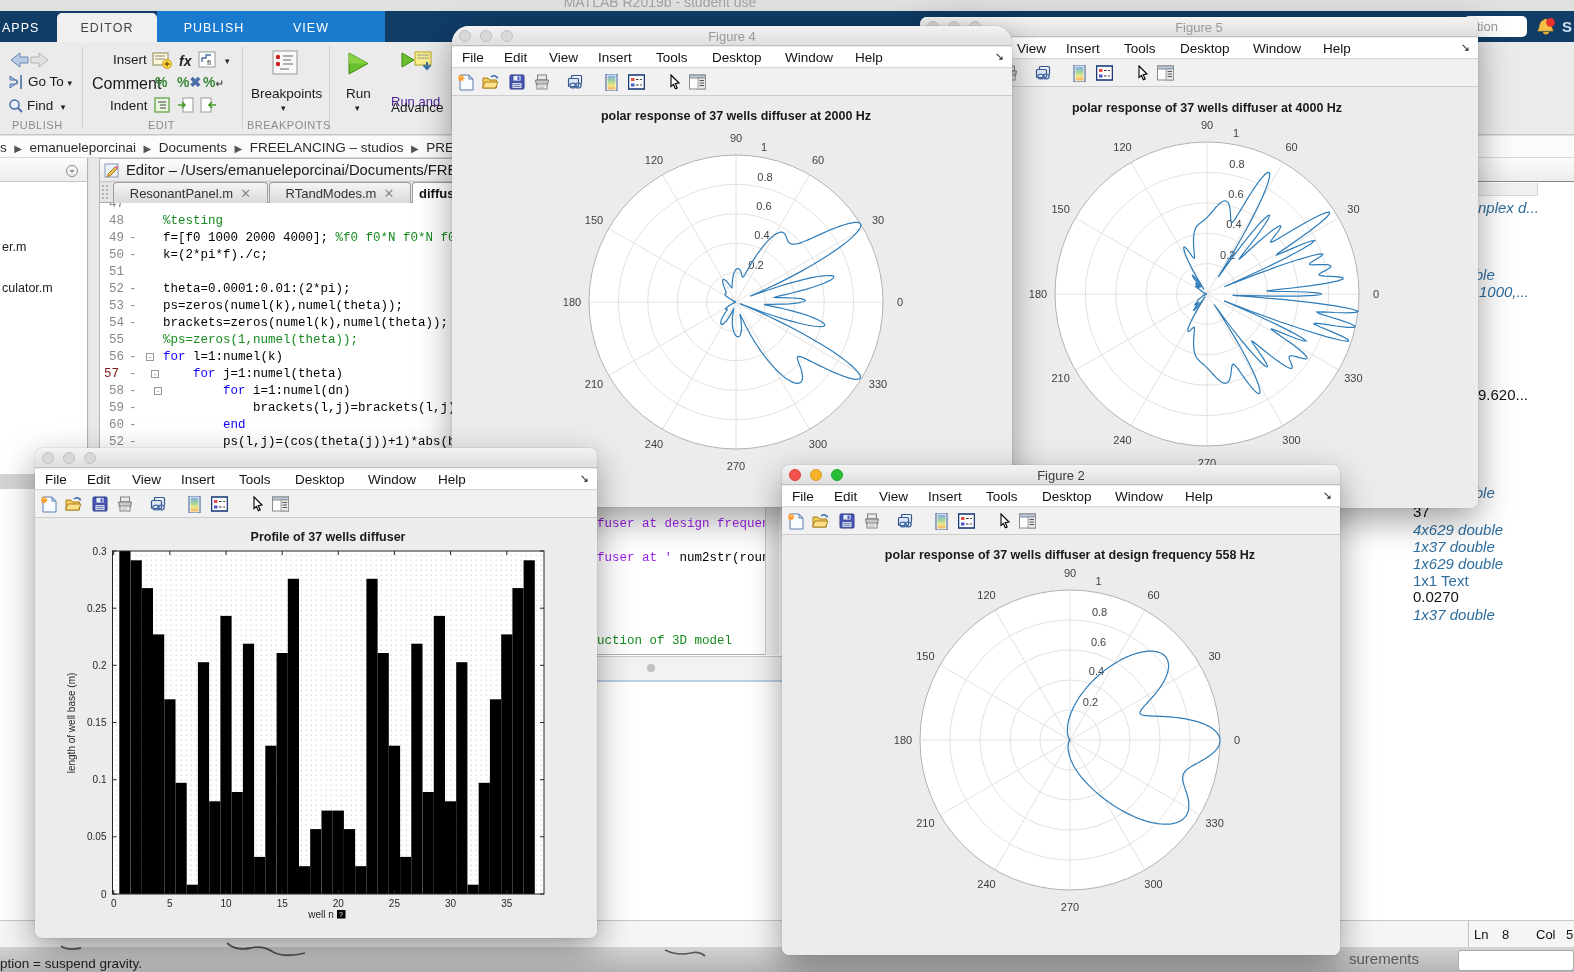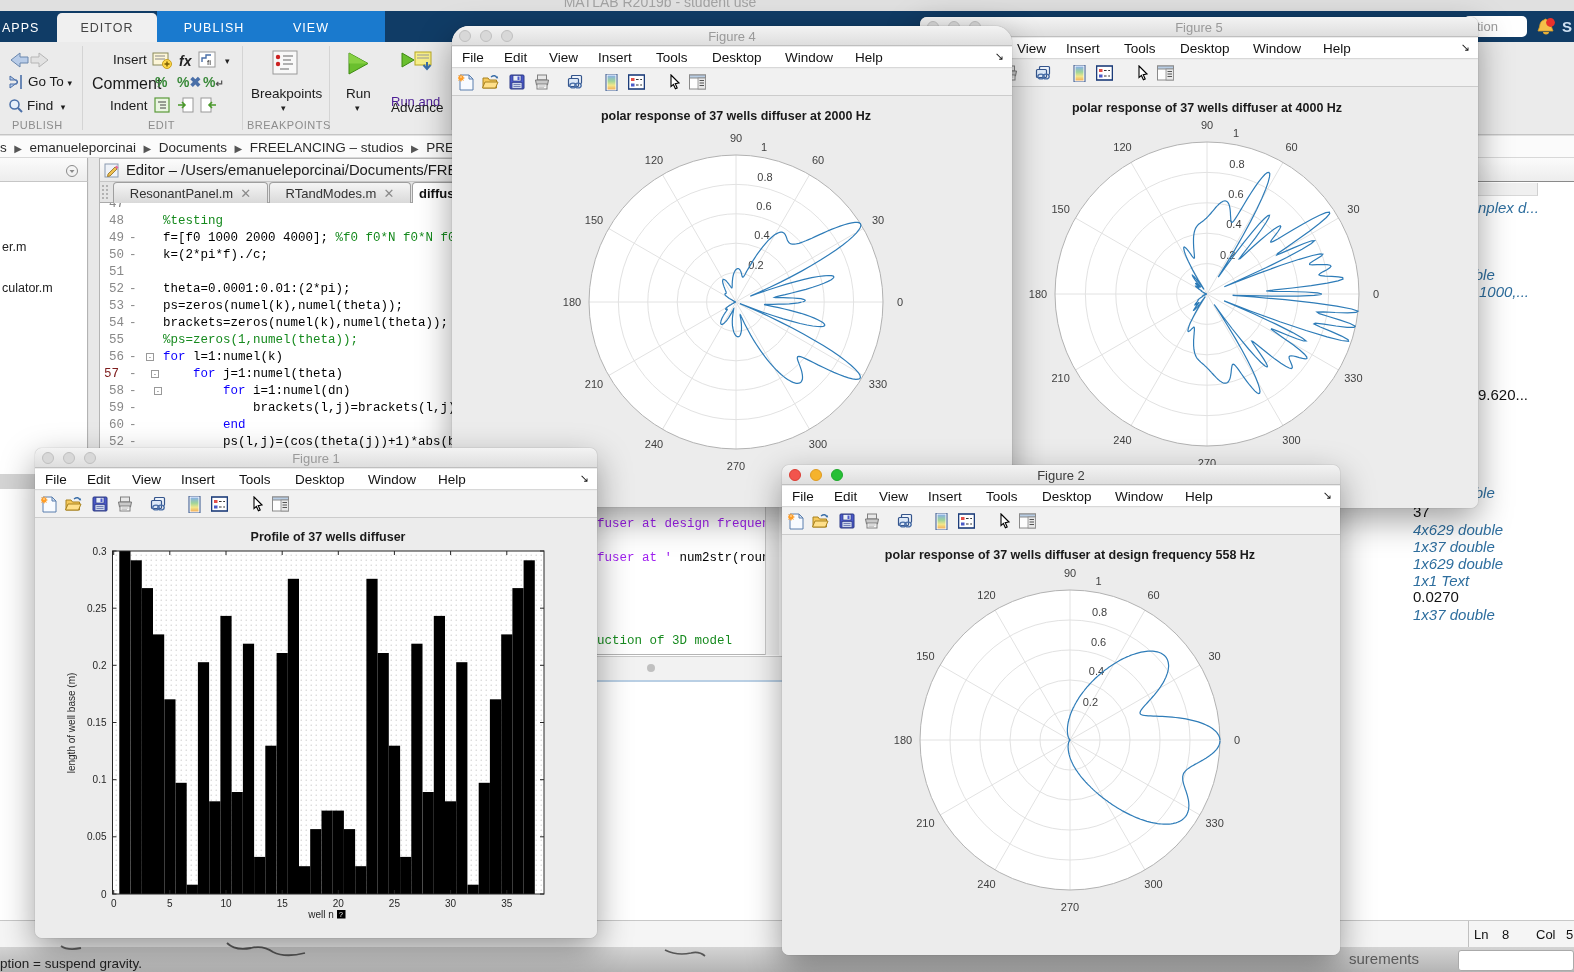--- a/index.html
+++ b/index.html
@@ -255,21 +255,21 @@
 <div class="abs" style="left:1398px;top:183px;width:140px;height:13px;background:#f0f0f0;border-right:1px solid #d0d0d0;border-bottom:1px solid #d8d8d8"></div>
 <div class="abs" style="left:1478px;top:199px;font-size:15px;font-style:italic;color:#2e6e9e">nplex d...</div>
 <div class="abs" style="left:1413px;top:266px;font-size:15px;font-style:italic;color:#2e6e9e">1x37 double</div>
 <div class="abs" style="left:1479px;top:283px;font-size:15px;font-style:italic;color:#2e6e9e">1000,...</div>
 <div class="abs" style="left:1478px;top:386px;font-size:15px;color:#111">9.620...</div>
 <div class="abs" style="left:1413px;top:484px;font-size:15px;font-style:italic;color:#2e6e9e">1x37 double</div>
 <div class="abs" style="left:1413px;top:503px;font-size:15px;color:#111">37</div>
 <div class="abs" style="left:1413px;top:521px;font-size:15px;font-style:italic;color:#2e6e9e">4x629 double</div>
 <div class="abs" style="left:1413px;top:538px;font-size:15px;font-style:italic;color:#2e6e9e">1x37 double</div>
 <div class="abs" style="left:1413px;top:555px;font-size:15px;font-style:italic;color:#2e6e9e">1x629 double</div>
-<div class="abs" style="left:1413px;top:572px;font-size:15px;font-style:italic;color:#2e6e9e">1x1 Text</div>
+<div class="abs" style="left:1413px;top:572px;font-size:15px;color:#2e6e9e">1x1 Text</div>
 <div class="abs" style="left:1413px;top:588px;font-size:15px;color:#111">0.0270</div>
 <div class="abs" style="left:1413px;top:606px;font-size:15px;font-style:italic;color:#2e6e9e">1x37 double</div>
 <div class="abs" style="left:0;top:920px;width:1574px;height:27px;background:#f5f5f5;border-top:1px solid #c8c8c8"></div>
 <div class="abs" style="left:1468px;top:921px;width:1px;height:26px;background:#c0c0c0"></div>
 <div class="abs" style="left:1474px;top:927px;font-size:13px;color:#111">Ln</div>
 <div class="abs" style="left:1502px;top:927px;font-size:13px;color:#111">8</div>
 <div class="abs" style="left:1536px;top:927px;font-size:13px;color:#111">Col</div>
 <div class="abs" style="left:1566px;top:927px;font-size:13px;color:#111">5</div>
 <div class="abs" style="left:0;top:947px;width:1574px;height:25px;background:linear-gradient(#d4d4d4,#b4b4b4)"></div>
 <div class="abs" style="left:0px;top:956px;font-size:13.5px;color:#222">ption = suspend gravity.</div>
@@ -456,21 +456,20 @@
         <path d="M350.5,205.0 L352.4,204.3 L353.2,203.6 L352.9,202.9 L351.4,202.3 L348.9,201.7 L345.4,201.3 L341.0,201.0 L336.2,200.8 L331.3,200.7 L326.9,200.7 L323.7,200.6 L322.5,200.4 L323.9,199.8 L327.6,198.8 L333.2,197.6 L339.8,196.0 L346.9,194.2 L353.9,192.3 L360.6,190.3 L366.7,188.2 L371.9,186.3 L376.1,184.4 L379.3,182.7 L381.2,181.2 L381.9,180.0 L381.3,179.1 L379.4,178.6 L376.3,178.5 L371.9,178.8 L366.4,179.5 L359.7,180.7 L352.1,182.4 L343.6,184.6 L334.3,187.2 L324.5,190.2 L314.5,193.5 L305.0,196.8 L298.3,199.3 L299.5,198.6 L307.6,195.0 L317.9,190.3 L328.6,185.1 L339.3,179.6 L349.6,174.1 L359.4,168.6 L368.5,163.1 L376.8,157.8 L384.3,152.8 L390.8,148.0 L396.3,143.6 L400.8,139.6 L404.3,136.1 L406.8,133.0 L408.3,130.5 L408.9,128.4 L408.5,126.9 L407.4,125.9 L405.5,125.4 L402.9,125.4 L399.8,125.8 L396.2,126.6 L392.3,127.7 L388.1,129.1 L383.8,130.7 L379.4,132.4 L375.1,134.3 L371.0,136.1 L367.0,137.9 L363.2,139.6 L359.8,141.2 L356.6,142.6 L353.8,143.8 L351.3,144.8 L349.0,145.6 L347.0,146.3 L345.3,146.7 L343.8,147.0 L342.4,147.2 L341.3,147.2 L340.2,147.1 L339.3,146.9 L338.5,146.6 L337.8,146.2 L337.1,145.7 L336.6,145.1 L336.1,144.5 L335.7,143.7 L335.3,142.9 L335.0,142.0 L334.7,141.1 L334.4,140.2 L334.0,139.3 L333.6,138.4 L333.2,137.6 L332.7,136.9 L332.1,136.2 L331.4,135.7 L330.7,135.4 L329.8,135.2 L328.8,135.2 L327.7,135.4 L326.5,135.8 L325.2,136.4 L323.8,137.1 L322.3,138.1 L320.8,139.3 L319.2,140.7 L317.5,142.2 L315.8,143.9 L314.1,145.8 L312.4,147.8 L310.7,149.9 L309.0,152.1 L307.3,154.3 L305.6,156.6 L304.0,159.0 L302.5,161.3 L301.0,163.6 L299.7,165.9 L298.4,168.1 L297.2,170.1 L296.0,172.1 L295.0,173.8 L294.1,175.4 L293.4,176.8 L292.7,178.0 L292.1,178.9 L291.6,179.6 L291.2,180.0 L290.9,180.2 L290.6,180.2 L290.4,180.0 L290.2,179.6 L290.1,179.1 L289.9,178.6 L289.8,178.0 L289.6,177.3 L289.5,176.7 L289.3,176.0 L289.1,175.4 L288.9,174.8 L288.7,174.2 L288.4,173.7 L288.2,173.2 L287.9,172.8 L287.6,172.5 L287.3,172.2 L287.0,171.9 L286.7,171.8 L286.4,171.7 L286.0,171.6 L285.7,171.6 L285.4,171.7 L285.0,171.8 L284.7,172.0 L284.4,172.2 L284.0,172.5 L283.7,172.9 L283.4,173.3 L283.1,173.7 L282.8,174.2 L282.5,174.8 L282.2,175.3 L282.0,176.0 L281.7,176.6 L281.5,177.3 L281.3,178.1 L281.1,178.8 L281.0,179.6 L280.8,180.4 L280.7,181.3 L280.6,182.1 L280.5,183.0 L280.4,183.9 L280.3,184.7 L280.3,185.6 L280.2,186.4 L280.2,187.2 L280.2,188.0 L280.2,188.7 L280.2,189.3 L280.1,189.8 L280.1,190.3 L280.0,190.6 L279.9,190.8 L279.8,190.9 L279.6,190.8 L279.4,190.7 L279.2,190.4 L278.9,190.0 L278.5,189.5 L278.2,189.0 L277.8,188.4 L277.3,187.8 L276.9,187.2 L276.4,186.5 L275.9,185.9 L275.5,185.3 L275.0,184.8 L274.5,184.2 L274.0,183.8 L273.6,183.4 L273.1,183.0 L272.7,182.8 L272.3,182.6 L272.0,182.5 L271.7,182.4 L271.4,182.4 L271.2,182.5 L271.0,182.7 L270.8,183.0 L270.7,183.3 L270.6,183.7 L270.6,184.1 L270.6,184.6 L270.7,185.1 L270.8,185.7 L270.9,186.3 L271.1,186.9 L271.3,187.5 L271.5,188.2 L271.7,188.8 L271.9,189.4 L272.1,190.0 L272.4,190.6 L272.6,191.2 L272.8,191.7 L273.0,192.2 L273.2,192.7 L273.4,193.1 L273.5,193.5 L273.7,193.9 L273.8,194.3 L273.9,194.6 L274.0,194.9 L274.1,195.2 L274.2,195.4 L274.2,195.7 L274.2,195.9 L274.2,196.0 L274.2,196.2 L274.1,196.3 L274.0,196.4 L273.9,196.5 L273.8,196.5 L273.6,196.6 L273.5,196.6 L273.3,196.7 L273.2,196.7 L273.1,196.8 L273.0,196.9 L272.9,197.0 L272.9,197.2 L272.9,197.4 L273.0,197.6 L273.2,197.9 L273.4,198.2 L273.7,198.5 L274.0,198.8 L274.4,199.2 L274.9,199.6 L275.4,200.1 L276.0,200.5 L276.6,200.9 L277.2,201.4 L277.9,201.8 L278.6,202.2 L279.3,202.6 L280.0,203.0 L280.6,203.4 L281.3,203.7 L281.9,204.1 L282.5,204.3 L283.0,204.6 L283.4,204.7 L283.5,204.8 L283.3,204.7 L283.0,204.6 L282.8,204.5 L282.5,204.5 L282.4,204.4 L282.2,204.4 L282.2,204.4 L282.1,204.4 L282.1,204.4 L282.2,204.5 L282.2,204.5 L282.3,204.6 L282.4,204.6 L282.6,204.6 L282.7,204.7 L282.9,204.7 L283.0,204.8 L283.1,204.8 L283.3,204.9 L283.4,204.9 L283.5,204.9 L283.6,204.9 L283.7,205.0 L283.8,205.0 L283.8,205.0 L283.9,205.0 L283.9,205.0 L283.9,205.0 L283.9,205.0 L283.9,205.0 L283.9,205.0 L283.9,205.0 L284.0,205.0 L284.0,205.0 L284.0,205.0 L284.0,205.0 L284.0,205.0 L284.0,205.0 L284.0,205.0 L284.0,205.0 L284.0,205.0 L284.0,205.0 L284.0,205.0 L284.0,205.0 L284.0,205.0 L284.0,205.0 L283.9,205.0 L283.9,205.0 L283.9,205.0 L283.9,205.0 L283.8,205.0 L283.8,205.0 L283.7,205.0 L283.6,205.1 L283.6,205.1 L283.5,205.1 L283.4,205.1 L283.2,205.2 L283.1,205.2 L283.0,205.2 L282.9,205.3 L282.7,205.3 L282.6,205.4 L282.5,205.4 L282.4,205.4 L282.3,205.5 L282.2,205.5 L282.2,205.5 L282.2,205.6 L282.3,205.6 L282.4,205.6 L282.5,205.5 L282.7,205.5 L283.0,205.4 L283.3,205.3 L283.7,205.1 L283.9,205.0 L283.4,205.3 L282.8,205.5 L282.2,205.8 L281.6,206.1 L280.9,206.5 L280.2,206.8 L279.5,207.2 L278.8,207.7 L278.0,208.1 L277.3,208.5 L276.7,209.0 L276.1,209.4 L275.5,209.9 L275.0,210.3 L274.5,210.7 L274.2,211.0 L273.9,211.3 L273.7,211.6 L273.5,211.8 L273.5,212.0 L273.5,212.1 L273.6,212.2 L273.8,212.3 L274.0,212.3 L274.2,212.3 L274.4,212.3 L274.7,212.2 L274.9,212.2 L275.1,212.2 L275.2,212.2 L275.3,212.3 L275.3,212.4 L275.2,212.7 L275.1,213.0 L274.8,213.4 L274.5,213.8 L274.2,214.3 L273.8,214.9 L273.3,215.5 L272.9,216.2 L272.5,216.8 L272.0,217.5 L271.6,218.3 L271.2,219.0 L270.8,219.7 L270.4,220.4 L270.1,221.1 L269.8,221.8 L269.5,222.5 L269.3,223.1 L269.1,223.8 L268.9,224.3 L268.8,224.9 L268.7,225.4 L268.7,225.9 L268.7,226.3 L268.8,226.6 L268.9,226.9 L269.1,227.1 L269.3,227.3 L269.6,227.3 L269.9,227.3 L270.3,227.3 L270.7,227.1 L271.1,226.9 L271.6,226.6 L272.1,226.2 L272.6,225.7 L273.2,225.1 L273.8,224.5 L274.4,223.8 L275.0,223.1 L275.6,222.2 L276.3,221.3 L276.9,220.4 L277.5,219.4 L278.1,218.4 L278.7,217.4 L279.3,216.4 L279.8,215.4 L280.3,214.4 L280.8,213.5 L281.2,212.7 L281.5,212.1 L281.7,211.7 L281.8,211.6 L281.8,211.8 L281.7,212.2 L281.6,212.9 L281.4,213.8 L281.3,214.8 L281.1,215.9 L280.9,217.0 L280.8,218.1 L280.6,219.3 L280.5,220.5 L280.4,221.6 L280.4,222.8 L280.3,223.9 L280.3,225.0 L280.3,226.1 L280.4,227.2 L280.4,228.2 L280.5,229.2 L280.7,230.1 L280.8,231.0 L281.0,231.9 L281.2,232.7 L281.4,233.5 L281.6,234.3 L281.8,235.0 L282.1,235.7 L282.4,236.3 L282.7,236.9 L283.0,237.4 L283.3,237.9 L283.6,238.3 L283.9,238.7 L284.3,239.0 L284.6,239.3 L285.0,239.5 L285.3,239.6 L285.7,239.7 L286.0,239.8 L286.4,239.7 L286.7,239.6 L287.0,239.4 L287.4,239.2 L287.7,238.9 L288.0,238.5 L288.2,238.0 L288.5,237.4 L288.7,236.8 L288.9,236.1 L289.1,235.2 L289.3,234.3 L289.4,233.3 L289.5,232.3 L289.5,231.1 L289.5,229.8 L289.4,228.5 L289.4,227.1 L289.2,225.7 L289.1,224.2 L288.9,222.7 L288.6,221.2 L288.4,219.9 L288.2,218.8 L288.1,218.0 L288.2,217.6 L288.4,217.8 L288.8,218.6 L289.4,220.0 L290.3,221.8 L291.3,224.0 L292.5,226.5 L293.9,229.2 L295.4,232.0 L297.0,235.0 L298.7,238.1 L300.5,241.2 L302.4,244.4 L304.4,247.5 L306.5,250.7 L308.7,253.8 L310.9,256.9 L313.1,259.9 L315.4,262.8 L317.7,265.6 L320.1,268.3 L322.4,270.9 L324.7,273.3 L327.0,275.5 L329.2,277.5 L331.4,279.4 L333.5,281.0 L335.6,282.4 L337.5,283.6 L339.4,284.6 L341.1,285.4 L342.7,285.9 L344.2,286.3 L345.6,286.4 L346.8,286.2 L347.8,285.9 L348.7,285.3 L349.4,284.6 L349.9,283.6 L350.3,282.5 L350.5,281.2 L350.5,279.7 L350.4,278.1 L350.1,276.3 L349.7,274.4 L349.1,272.4 L348.4,270.4 L347.7,268.4 L346.9,266.4 L346.2,264.5 L345.6,262.8 L345.3,261.3 L345.4,260.2 L345.8,259.6 L346.9,259.4 L348.5,259.7 L350.9,260.5 L353.9,261.9 L357.5,263.6 L361.8,265.7 L366.4,268.1 L371.5,270.5 L376.7,273.0 L381.9,275.4 L387.1,277.5 L392.0,279.4 L396.5,280.8 L400.5,281.8 L403.8,282.3 L406.3,282.2 L407.9,281.5 L408.4,280.1 L407.9,278.1 L406.3,275.5 L403.4,272.3 L399.3,268.5 L394.0,264.1 L387.6,259.3 L380.0,254.1 L371.3,248.6 L361.8,242.9 L351.4,237.0 L340.3,231.0 L328.6,225.1 L316.6,219.3 L304.4,213.7 L292.2,208.4 L287.9,206.6 L299.7,211.1 L310.9,215.2 L321.5,218.8 L331.3,221.9 L340.2,224.4 L348.1,226.5 L355.0,228.0 L360.7,229.0 L365.3,229.5 L368.8,229.7 L371.2,229.4 L372.5,228.8 L372.8,228.0 L372.2,226.9 L370.8,225.6 L368.6,224.2 L365.8,222.7 L362.3,221.1 L358.3,219.5 L353.8,217.9 L348.9,216.3 L343.6,214.8 L338.1,213.3 L332.4,212.0 L326.8,210.7 L321.4,209.6 L316.8,208.7 L313.4,208.0 L312.1,207.6 L313.2,207.4 L316.4,207.4 L321.0,207.3 L326.3,207.2 L331.9,207.1 L337.3,206.8 L342.2,206.3 L346.3,205.8 L349.6,205.2" fill="none" stroke="#2e7cb8" stroke-width="1.2"></path>
         <text x="284" y="23" text-anchor="middle" font-size="12.5" font-weight="bold" fill="#1a1a1a">polar response of 37 wells diffuser at 2000 Hz</text>
       </svg>
     </div>
 </div>
 <div style="position:absolute;left:35px;top:448px;width:562px;height:490px;z-index:30;border-radius:7px;background:#ececec;box-shadow:0 12px 34px rgba(0,0,0,.38),0 0 1px rgba(0,0,0,.45);overflow:hidden">
 <div style="position:absolute;left:0;top:0;right:0;height:20px;background:linear-gradient(#f3f3f3,#dedede);border-bottom:1px solid #bfbfbf">
       <div style="position:absolute;left:7px;top:4px;width:12px;height:12px;border-radius:7px;background:#d8d8d8;border:0.5px solid #bfbfbf"></div>
       <div style="position:absolute;left:28px;top:4px;width:12px;height:12px;border-radius:7px;background:#d8d8d8;border:0.5px solid #bfbfbf"></div>
       <div style="position:absolute;left:49px;top:4px;width:12px;height:12px;border-radius:7px;background:#d8d8d8;border:0.5px solid #bfbfbf"></div>
-      <div style="position:absolute;left:0;right:0;top:3px;text-align:center;font-size:13px;color:#9a9a9a">Figure 1</div>
     </div>
 <div style="position:absolute;left:0;top:21px;right:0;height:21px;background:#fff;border-bottom:1px solid #d8d8d8;font-size:13.5px;color:#111">
       <span style="position:absolute;left:10px;top:3px">File</span>
       <span style="position:absolute;left:52px;top:3px">Edit</span>
       <span style="position:absolute;left:97px;top:3px">View</span>
       <span style="position:absolute;left:146px;top:3px">Insert</span>
       <span style="position:absolute;left:204px;top:3px">Tools</span>
       <span style="position:absolute;left:260px;top:3px">Desktop</span>
       <span style="position:absolute;left:333px;top:3px">Window</span>
       <span style="position:absolute;left:403px;top:3px">Help</span>

